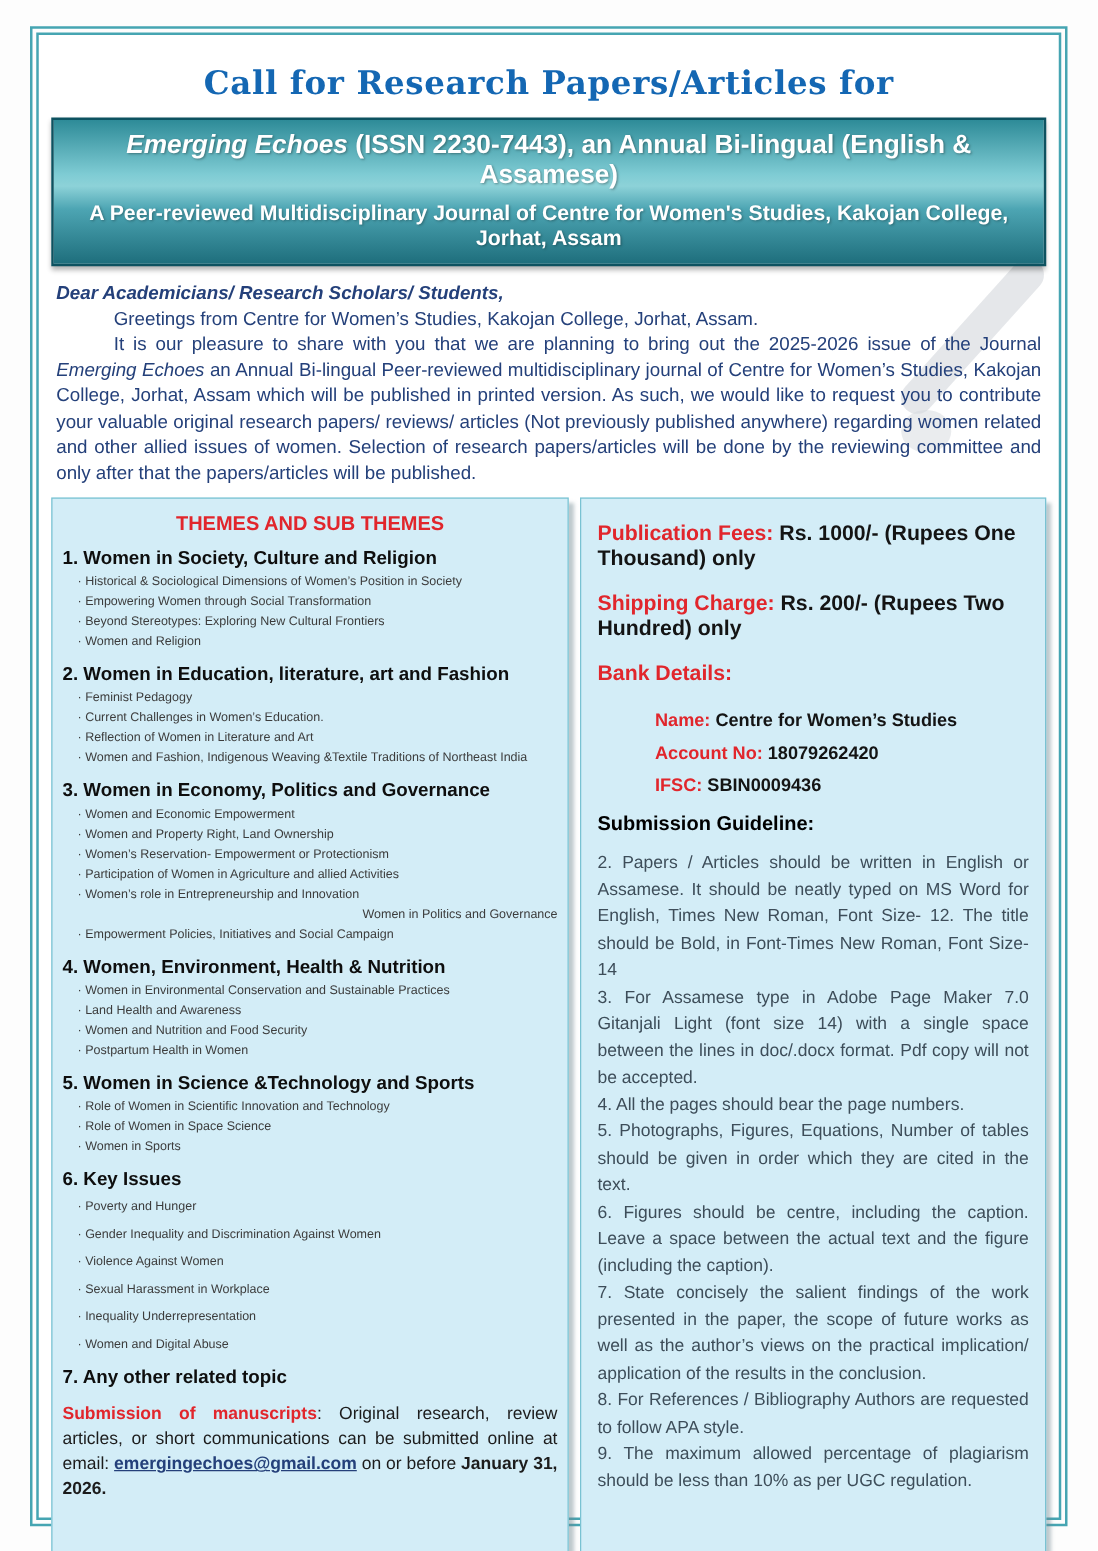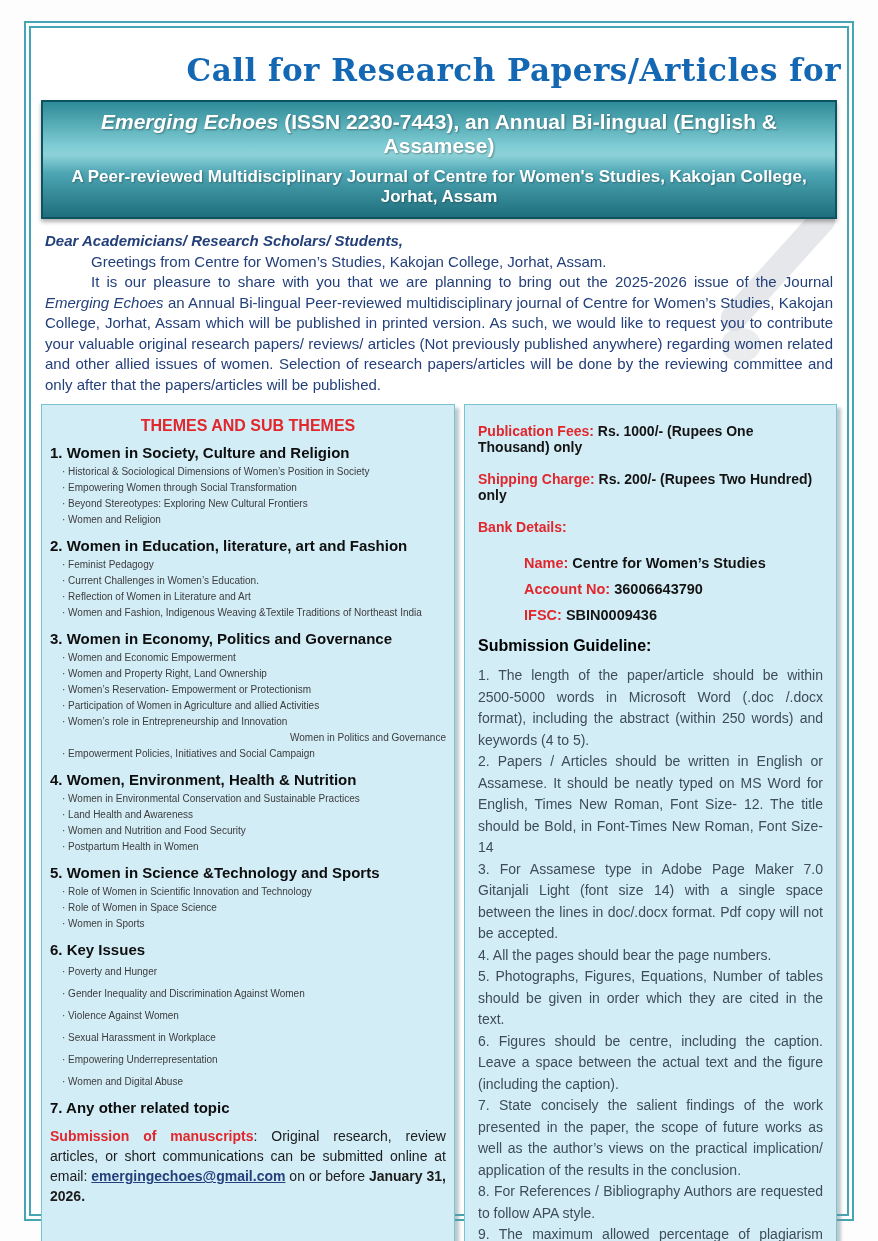--- a/index.html
+++ b/index.html
@@ -9,22 +9,22 @@
   }
   .frame-outer{position:absolute;left:24px;top:21px;right:24px;bottom:20px;border:2px solid #46a5b2;}
   .frame-inner{position:absolute;inset:3px;border:2px solid #46a5b2;background:#ffffff;}
   .content{position:absolute;inset:0;padding:0 6px;box-sizing:border-box;}
 
   .watermark{position:absolute;left:668px;top:228px;width:158px;height:26px;border-radius:14px;
     background:#cfd3d8;opacity:.55;transform:rotate(-48deg);z-index:0;}
   .watermark2{position:absolute;left:690px;top:300px;width:40px;height:34px;border-radius:50%;
     background:#d6dade;opacity:.5;z-index:0;}
 
-  .page-title{margin:24px 0 0;text-align:right;font-family:"DejaVu Serif",serif;font-weight:bold;
-    font-size:31px;color:#1467b3;letter-spacing:.5px;position:relative;z-index:1;}
+  .page-title{margin:24px 0 0;text-align:center;font-family:"DejaVu Serif",serif;font-weight:bold;
+    font-size:26px;color:#1467b3;letter-spacing:.5px;position:relative;z-index:1;}
 
   .banner{margin:12px 4px 0;border:2px solid #0d5260;color:#fff;text-align:center;
     padding:8px 4px 10px;box-shadow:0 3px 4px rgba(0,0,0,.3);position:relative;z-index:1;
     background:linear-gradient(180deg,#2e8b98 0%,#7fccd4 38%,#8dd2d8 46%,#4da5b3 62%,#1e6e7c 100%);}
   .banner-line1{font-size:21px;font-weight:bold;text-shadow:1px 1px 2px rgba(0,0,0,.35);}
   .banner-line1 .jtitle{font-style:italic;}
   .banner-line2{font-size:17px;font-weight:bold;margin-top:9px;text-shadow:1px 1px 2px rgba(0,0,0,.3);}
 
   .intro{margin:12px 8px 0;color:#24407a;font-size:15px;line-height:1.37;position:relative;z-index:1;}
   .salutation{font-weight:bold;font-style:italic;margin:0;}
@@ -42,21 +42,21 @@
   .item{font-size:10px;color:#3c3c3c;line-height:16px;text-indent:12px;margin:0;}
   .item.justify{text-align:justify;}
   .cont{text-indent:20px;text-align:right;}
   .keyissues .item{margin:6px 0;}
 
   .manu{margin:10px 0 0;font-size:14px;line-height:20px;text-align:justify;color:#1c1c1c;}
   .manu .rlabel{color:#e1262c;font-weight:bold;}
   .manu .bold{font-weight:bold;}
   .email{color:#24407a;font-weight:bold;text-decoration:underline;cursor:pointer;}
 
-  .fee-row{font-size:14px;font-weight:bold;color:#141414;margin:6px 0 16px;}
+  .fee-row{font-size:17px;font-weight:bold;color:#141414;margin:6px 0 16px;}
   .rlabel{color:#e1262c;font-weight:bold;}
   .bank-sub{font-size:14.5px;font-weight:bold;color:#141414;margin:2px 0 10px 46px;}
   .bank-head{margin-bottom:20px;}
   .gl-heading{color:#000000;font-size:16px;font-weight:bold;margin:14px 0 10px;}
   .guideline{font-size:14px;line-height:21.5px;text-align:justify;color:#3d4d59;margin:0;}
   .guideline .bold{font-weight:bold;}
 </style>
 </head>
 <body>
 
@@ -128,44 +128,43 @@
         <p class="item">· Role of Women in Space Science</p>
         <p class="item">· Women in Sports</p>
       </div>
 
       <div class="keyissues">
         <div class="sec-title">6. Key Issues</div>
         <p class="item">· Poverty and Hunger</p>
         <p class="item">· Gender Inequality and Discrimination Against Women</p>
         <p class="item">· Violence Against Women</p>
         <p class="item">· Sexual Harassment in Workplace</p>
-        <p class="item">· Empowering Underrepresentation</p>
+        <p class="item">· Inequality Underrepresentation</p>
         <p class="item">· Women and Digital Abuse</p>
       </div>
 
       <div>
         <div class="sec-title">7. Any other related topic</div>
       </div>
 
       <p class="manu"><span class="rlabel">Submission of manuscripts</span><span>: Original research, review articles, or short communications can be submitted online at email: </span><a class="email">emergingechoes@gmail.com</a><span> on or before </span><span class="bold">January 31, 2026.</span></p>
 
     </div>
 
     <div class="box right-box">
       <p class="fee-row"><span class="rlabel">Publication Fees:</span><span> Rs. 1000/- (Rupees One Thousand) only</span></p>
       <p class="fee-row"><span class="rlabel">Shipping Charge:</span><span> Rs. 200/- (Rupees Two Hundred) only</span></p>
 
       <p class="fee-row bank-head"><span class="rlabel">Bank Details:</span></p>
       <p class="bank-sub"><span class="rlabel">Name:</span><span> Centre for Women’s Studies</span></p>
-      <p class="bank-sub"><span class="rlabel">Account No:</span><span> 36006643790</span></p>
+      <p class="bank-sub"><span class="rlabel">Account No:</span><span> 18079262420</span></p>
       <p class="bank-sub"><span class="rlabel">IFSC:</span><span> SBIN0009436</span></p>
 
       <p class="gl-heading">Submission Guideline:</p>
 
-      <p class="guideline"><span>1. The length of the paper/article should be within 2500-5000 words in Microsoft Word (.doc /.docx format), including the abstract (within 250 words) and keywords (4 to 5).</span><span class="bold"></span></p>
       <p class="guideline"><span>2. Papers / Articles should be written in English or Assamese. It should be neatly typed on MS Word for English, Times New Roman, Font Size- 12. The title should be Bold, in Font-Times New Roman, Font Size-14</span><span class="bold"></span></p>
       <p class="guideline"><span>3. For Assamese type in Adobe Page Maker 7.0 Gitanjali Light (font size 14) with a single space between the lines in doc/.docx format. Pdf copy will not be accepted.</span><span class="bold"></span></p>
       <p class="guideline"><span>4. All the pages should bear the page numbers.</span><span class="bold"></span></p>
       <p class="guideline"><span>5. Photographs, Figures, Equations, Number of tables should be given in order which they are cited in the text.</span><span class="bold"></span></p>
       <p class="guideline"><span>6. Figures should be centre, including the caption. Leave a space between the actual text and the figure (including the caption).</span><span class="bold"></span></p>
       <p class="guideline"><span> 7. State concisely the salient findings of the work presented in the paper, the scope of future works as well as the author’s views on the practical implication/ application of the results in the conclusion.</span><span class="bold"></span></p>
       <p class="guideline"><span>8. For References / Bibliography Authors are requested to follow APA style.</span><span class="bold"></span></p>
       <p class="guideline"><span>9. The maximum allowed percentage of plagiarism should be less than 10% as per UGC regulation.</span><span class="bold"></span></p>
 
     </div>

